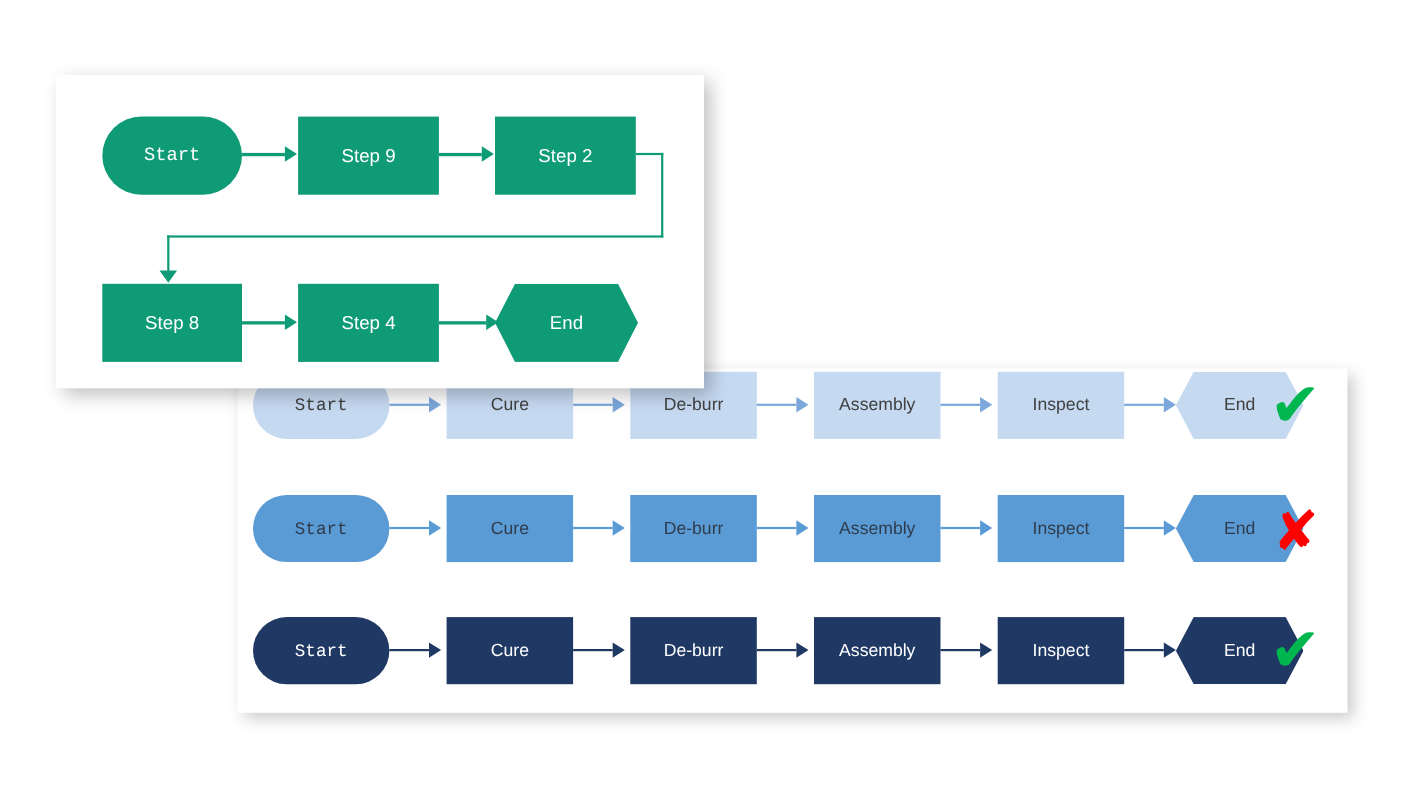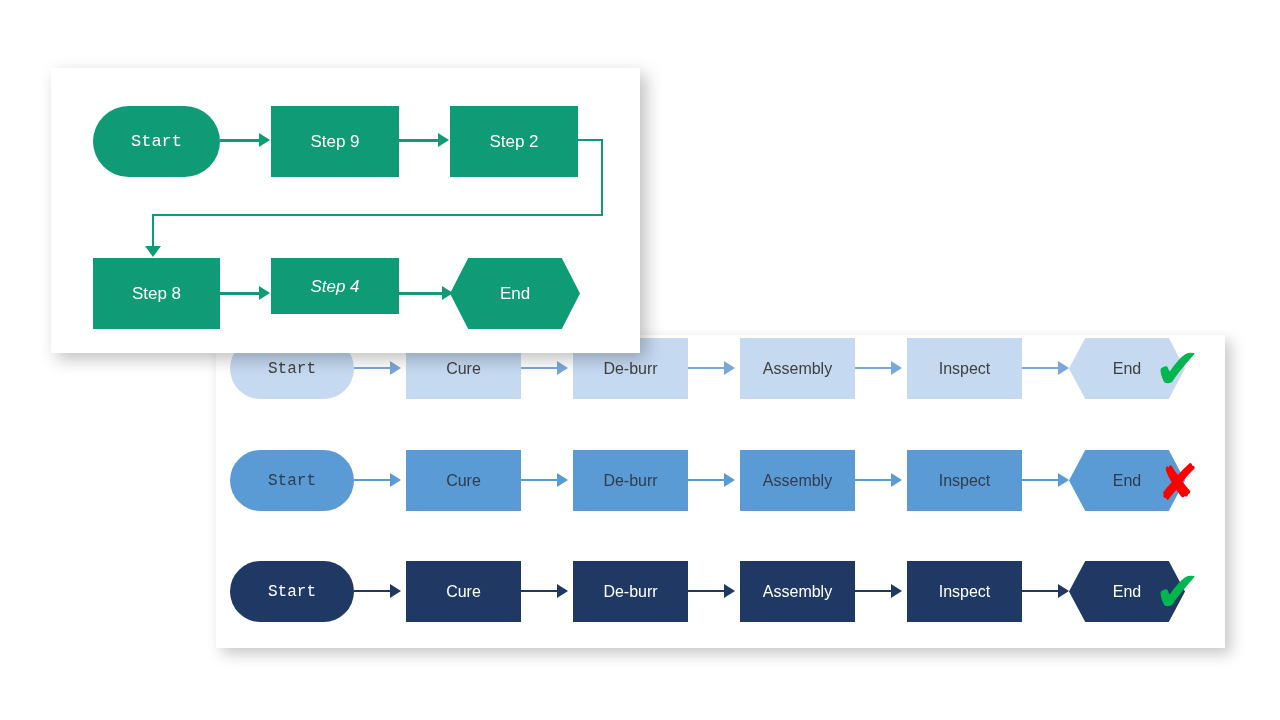--- a/index.html
+++ b/index.html
@@ -238,21 +238,21 @@
   <div class="elbow-seg" style="left:101px; top:146px; width:2px; height:33px;"></div>
   <div class="arrow-down green-arrow-d" style="left:94px; top:178px;"></div>
 
   <div class="node rect green-node" style="left:42px; top:190px; width:127px; height:71px;">
     <span>Step 8</span>
   </div>
 
   <div class="conn-line-h green-line" style="left:169px; top:224px; width:39px; height:3px;"></div>
   <div class="arrow-right green-arrow-r" style="left:208px; top:218px;"></div>
 
-  <div class="node rect green-node" style="left:220px; top:190px; width:128px; height:56px;font-style:italic;">
+  <div class="node rect green-node" style="left:220px; top:190px; width:128px; height:71px;">
     <span>Step 4</span>
   </div>
 
   <div class="conn-line-h green-line" style="left:348px; top:224px; width:43px; height:3px;"></div>
   <div class="arrow-right green-arrow-r" style="left:391px; top:218px;"></div>
 
   <div class="node hexagon green-node" style="left:399px; top:190px; width:130px; height:71px;">
     <span>End</span>
   </div>
 

